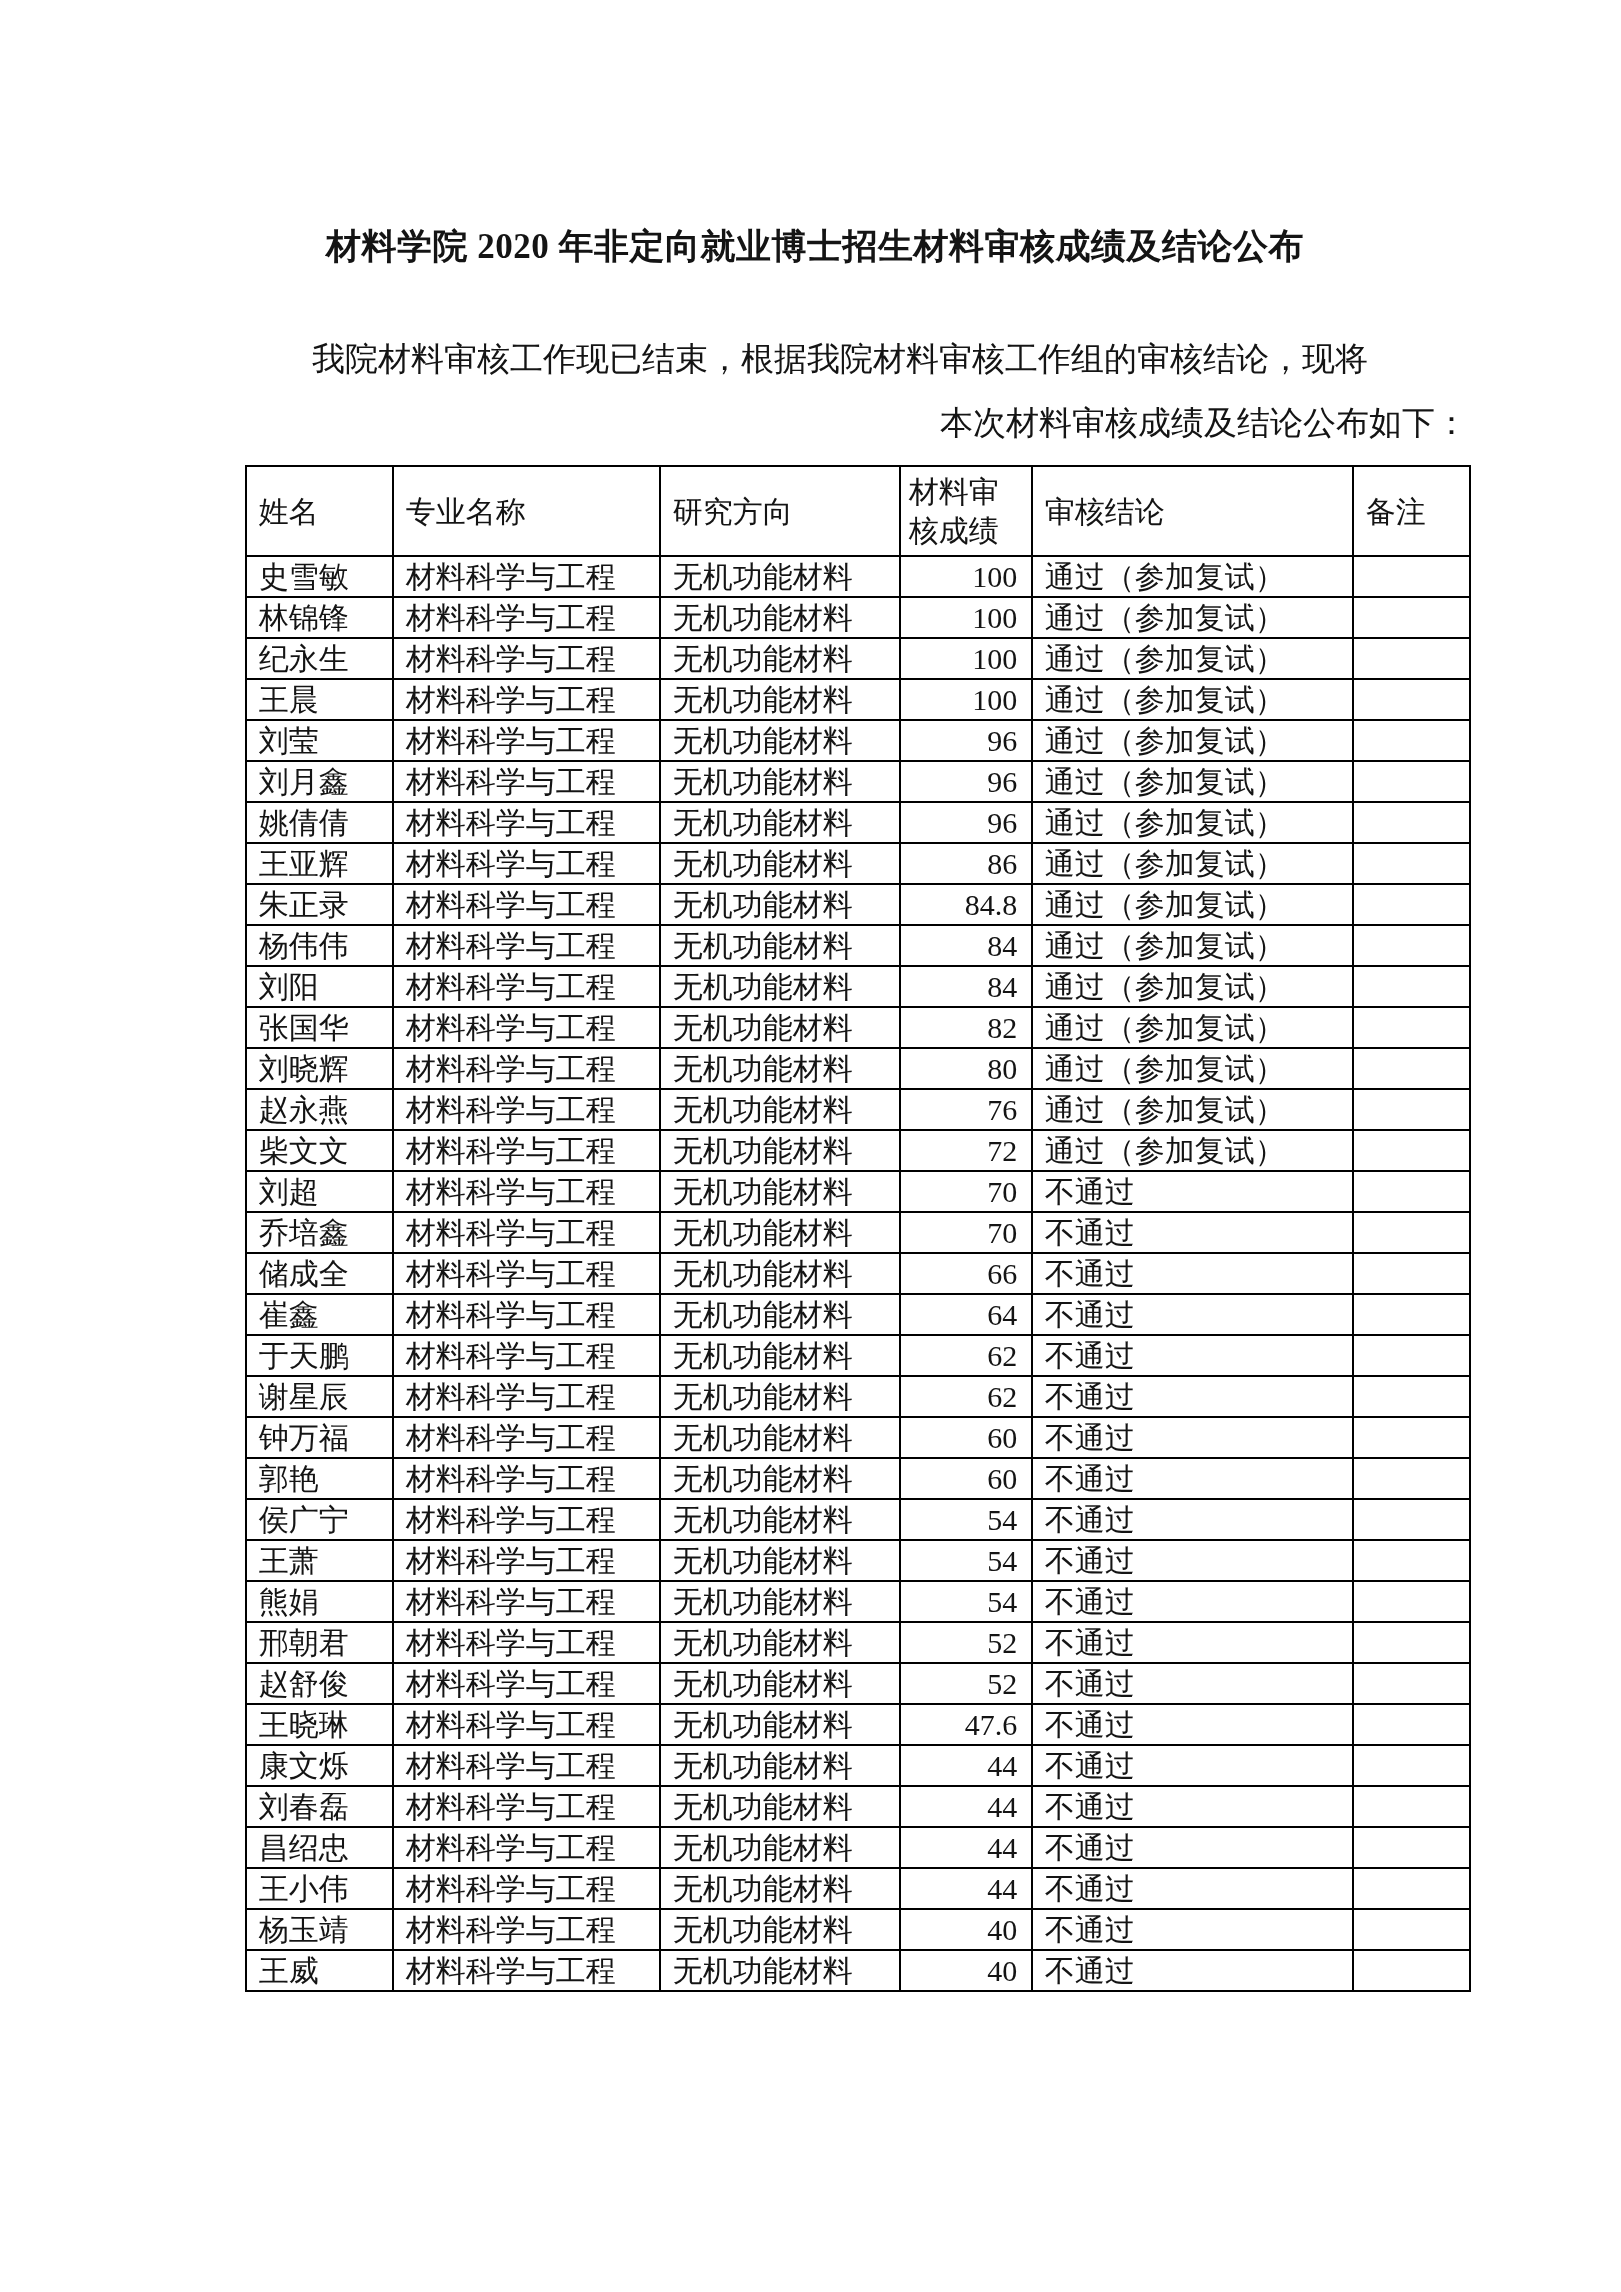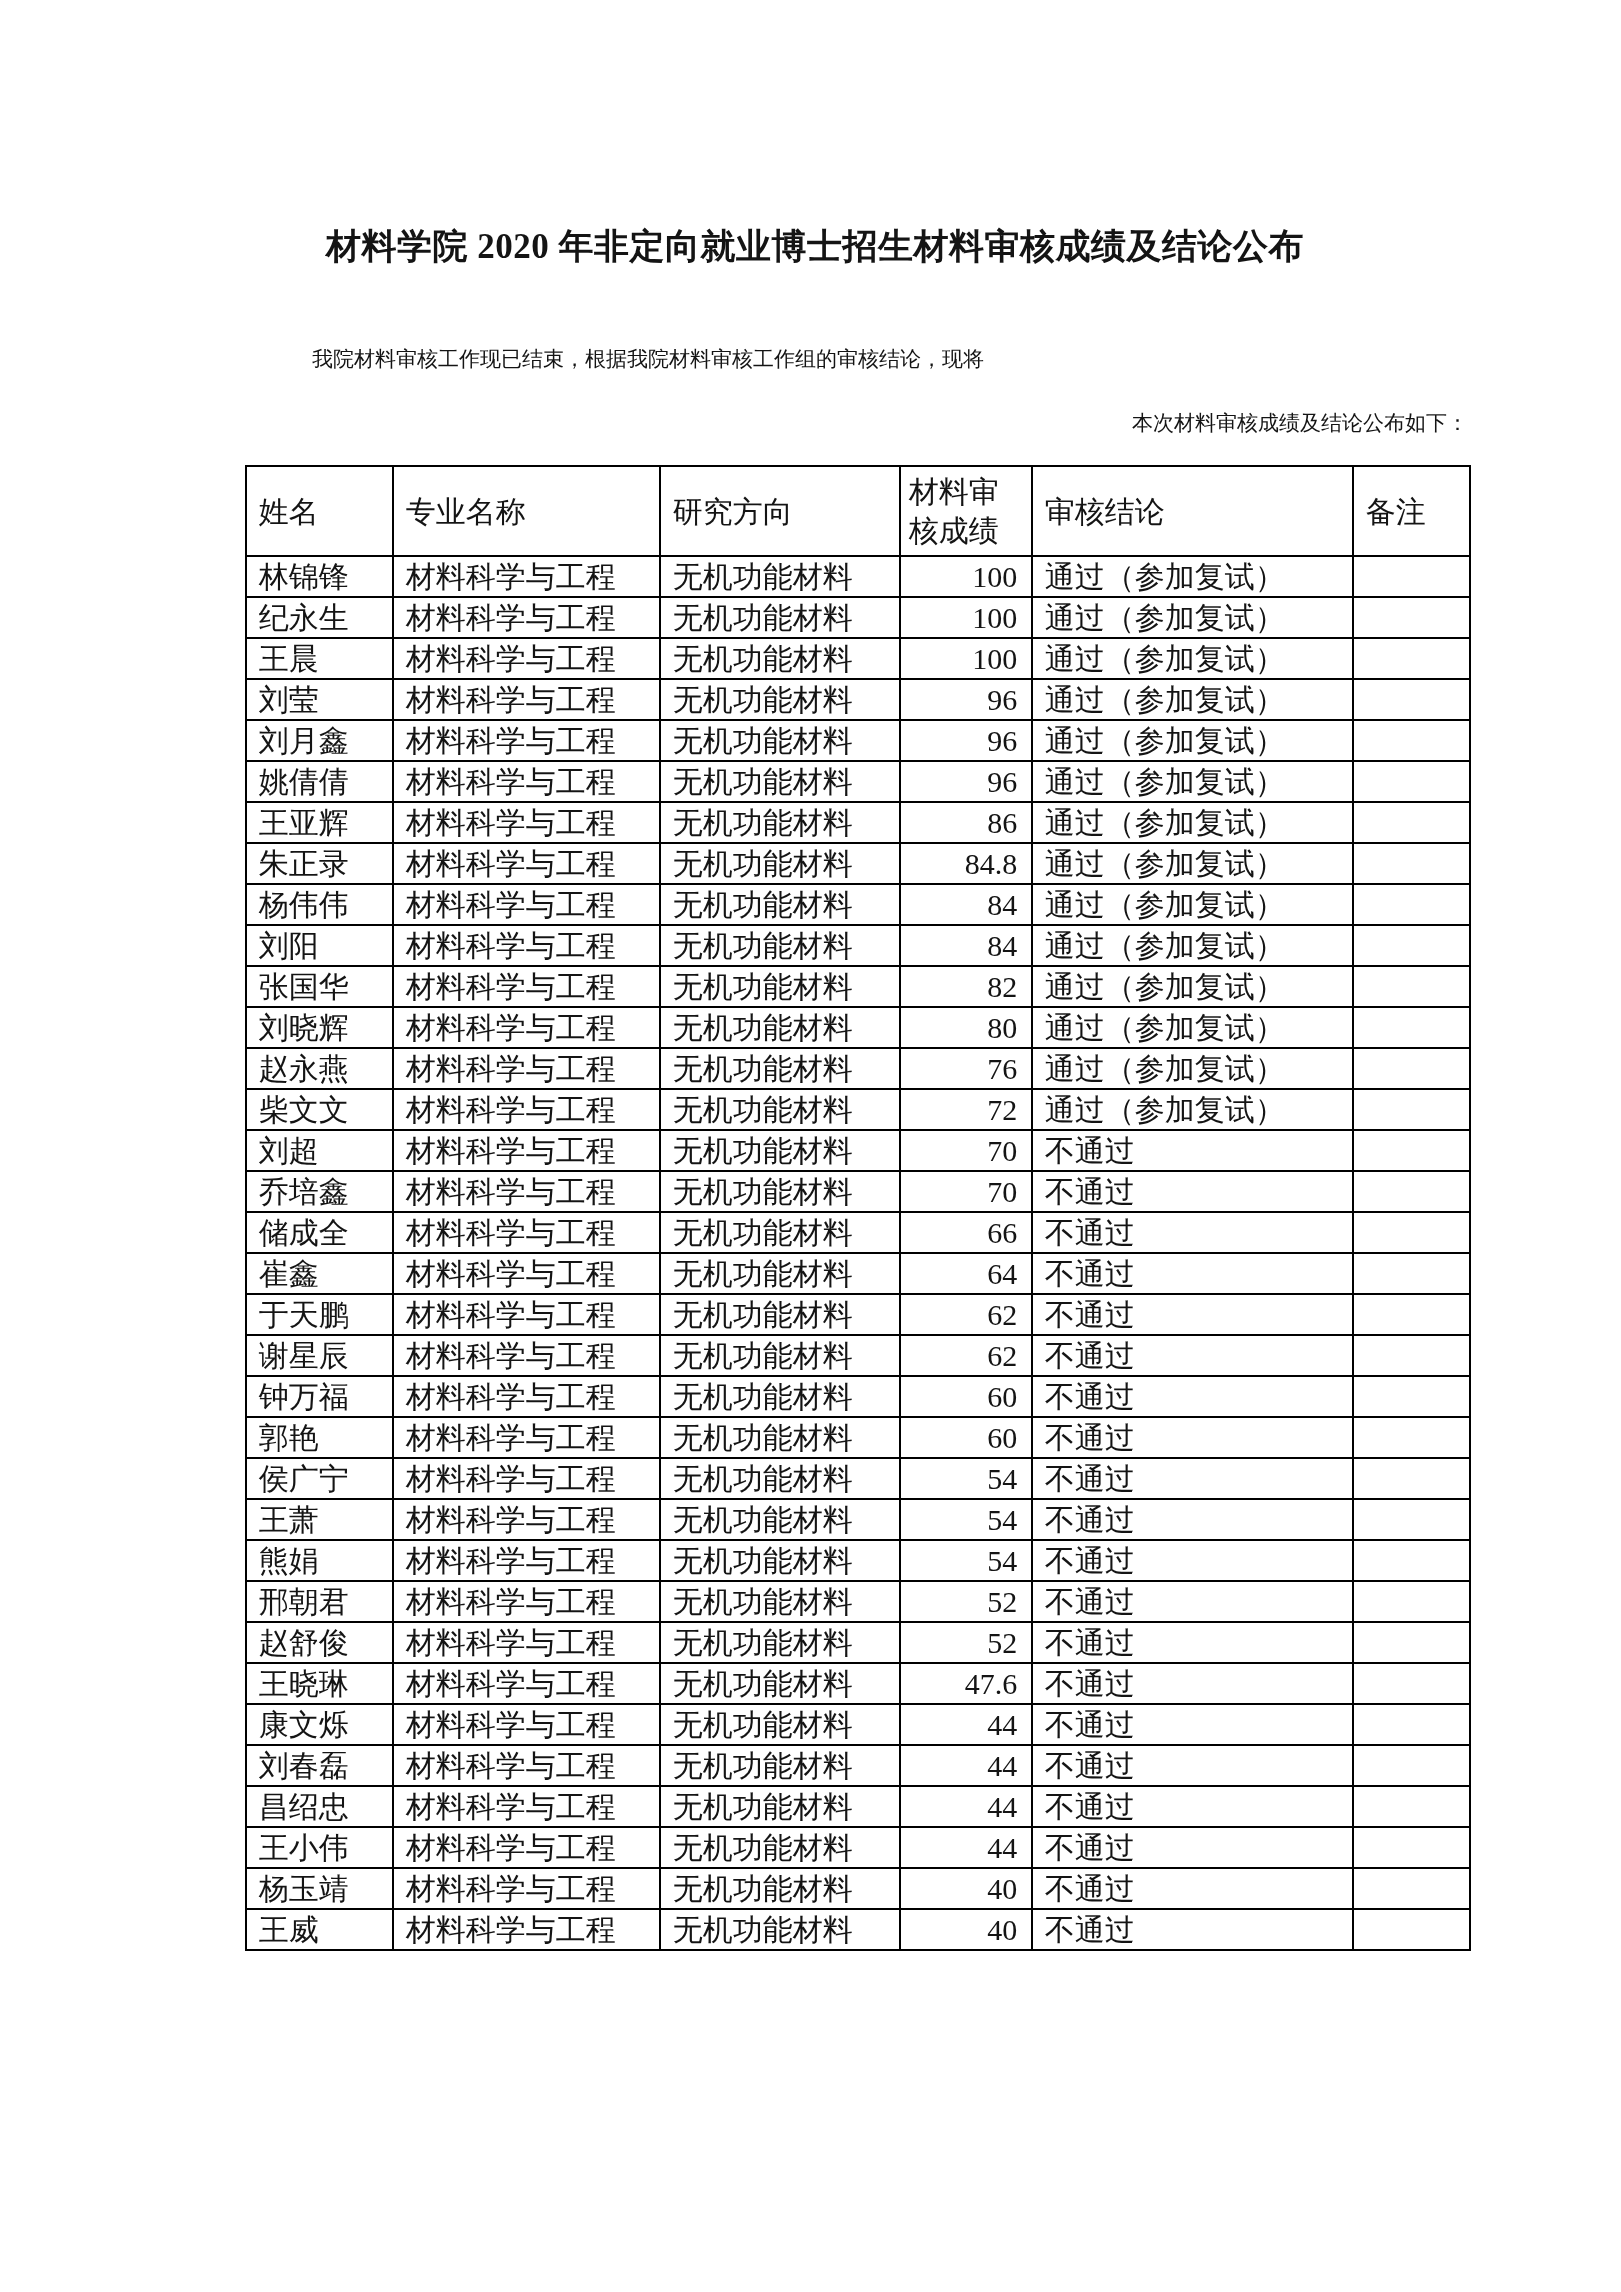--- a/index.html
+++ b/index.html
@@ -15,21 +15,21 @@
     padding-top:223px;
     text-align:center;
     font-size:35px;
     font-weight:bold;
     letter-spacing:0.5px;
     margin-left:9px;
   }
   .intro {
     width:1223px;
     margin:65px 0 11px 245px;
-    font-size:21px;
+    font-size:33px;
     line-height:49px;
   }
   .intro-line1 { text-indent:67px; }
   .intro-line2 { margin-top:14.7px;text-align:right; }
   table.results {
     border-collapse:collapse;
     table-layout:fixed;
     width:1223px;
     margin:17.6px 0 0 245px;
     border:2.9px solid #000;
@@ -77,20 +77,28 @@
     <tr>
       <th>姓名</th>
       <th>专业名称</th>
       <th>研究方向</th>
       <th class="h-score">材料审核成绩</th>
       <th>审核结论</th>
       <th>备注</th>
     </tr>
   </thead>
   <tbody>
+  <tr>
+    <td>史雪敏</td>
+    <td>材料科学与工程</td>
+    <td>无机功能材料</td>
+    <td class="cell-score">100</td>
+    <td>通过（参加复试）</td>
+    <td></td>
+  </tr>
 
   <tr>
     <td>林锦锋</td>
     <td>材料科学与工程</td>
     <td>无机功能材料</td>
     <td class="cell-score">100</td>
     <td>通过（参加复试）</td>
     <td></td>
   </tr>
 

